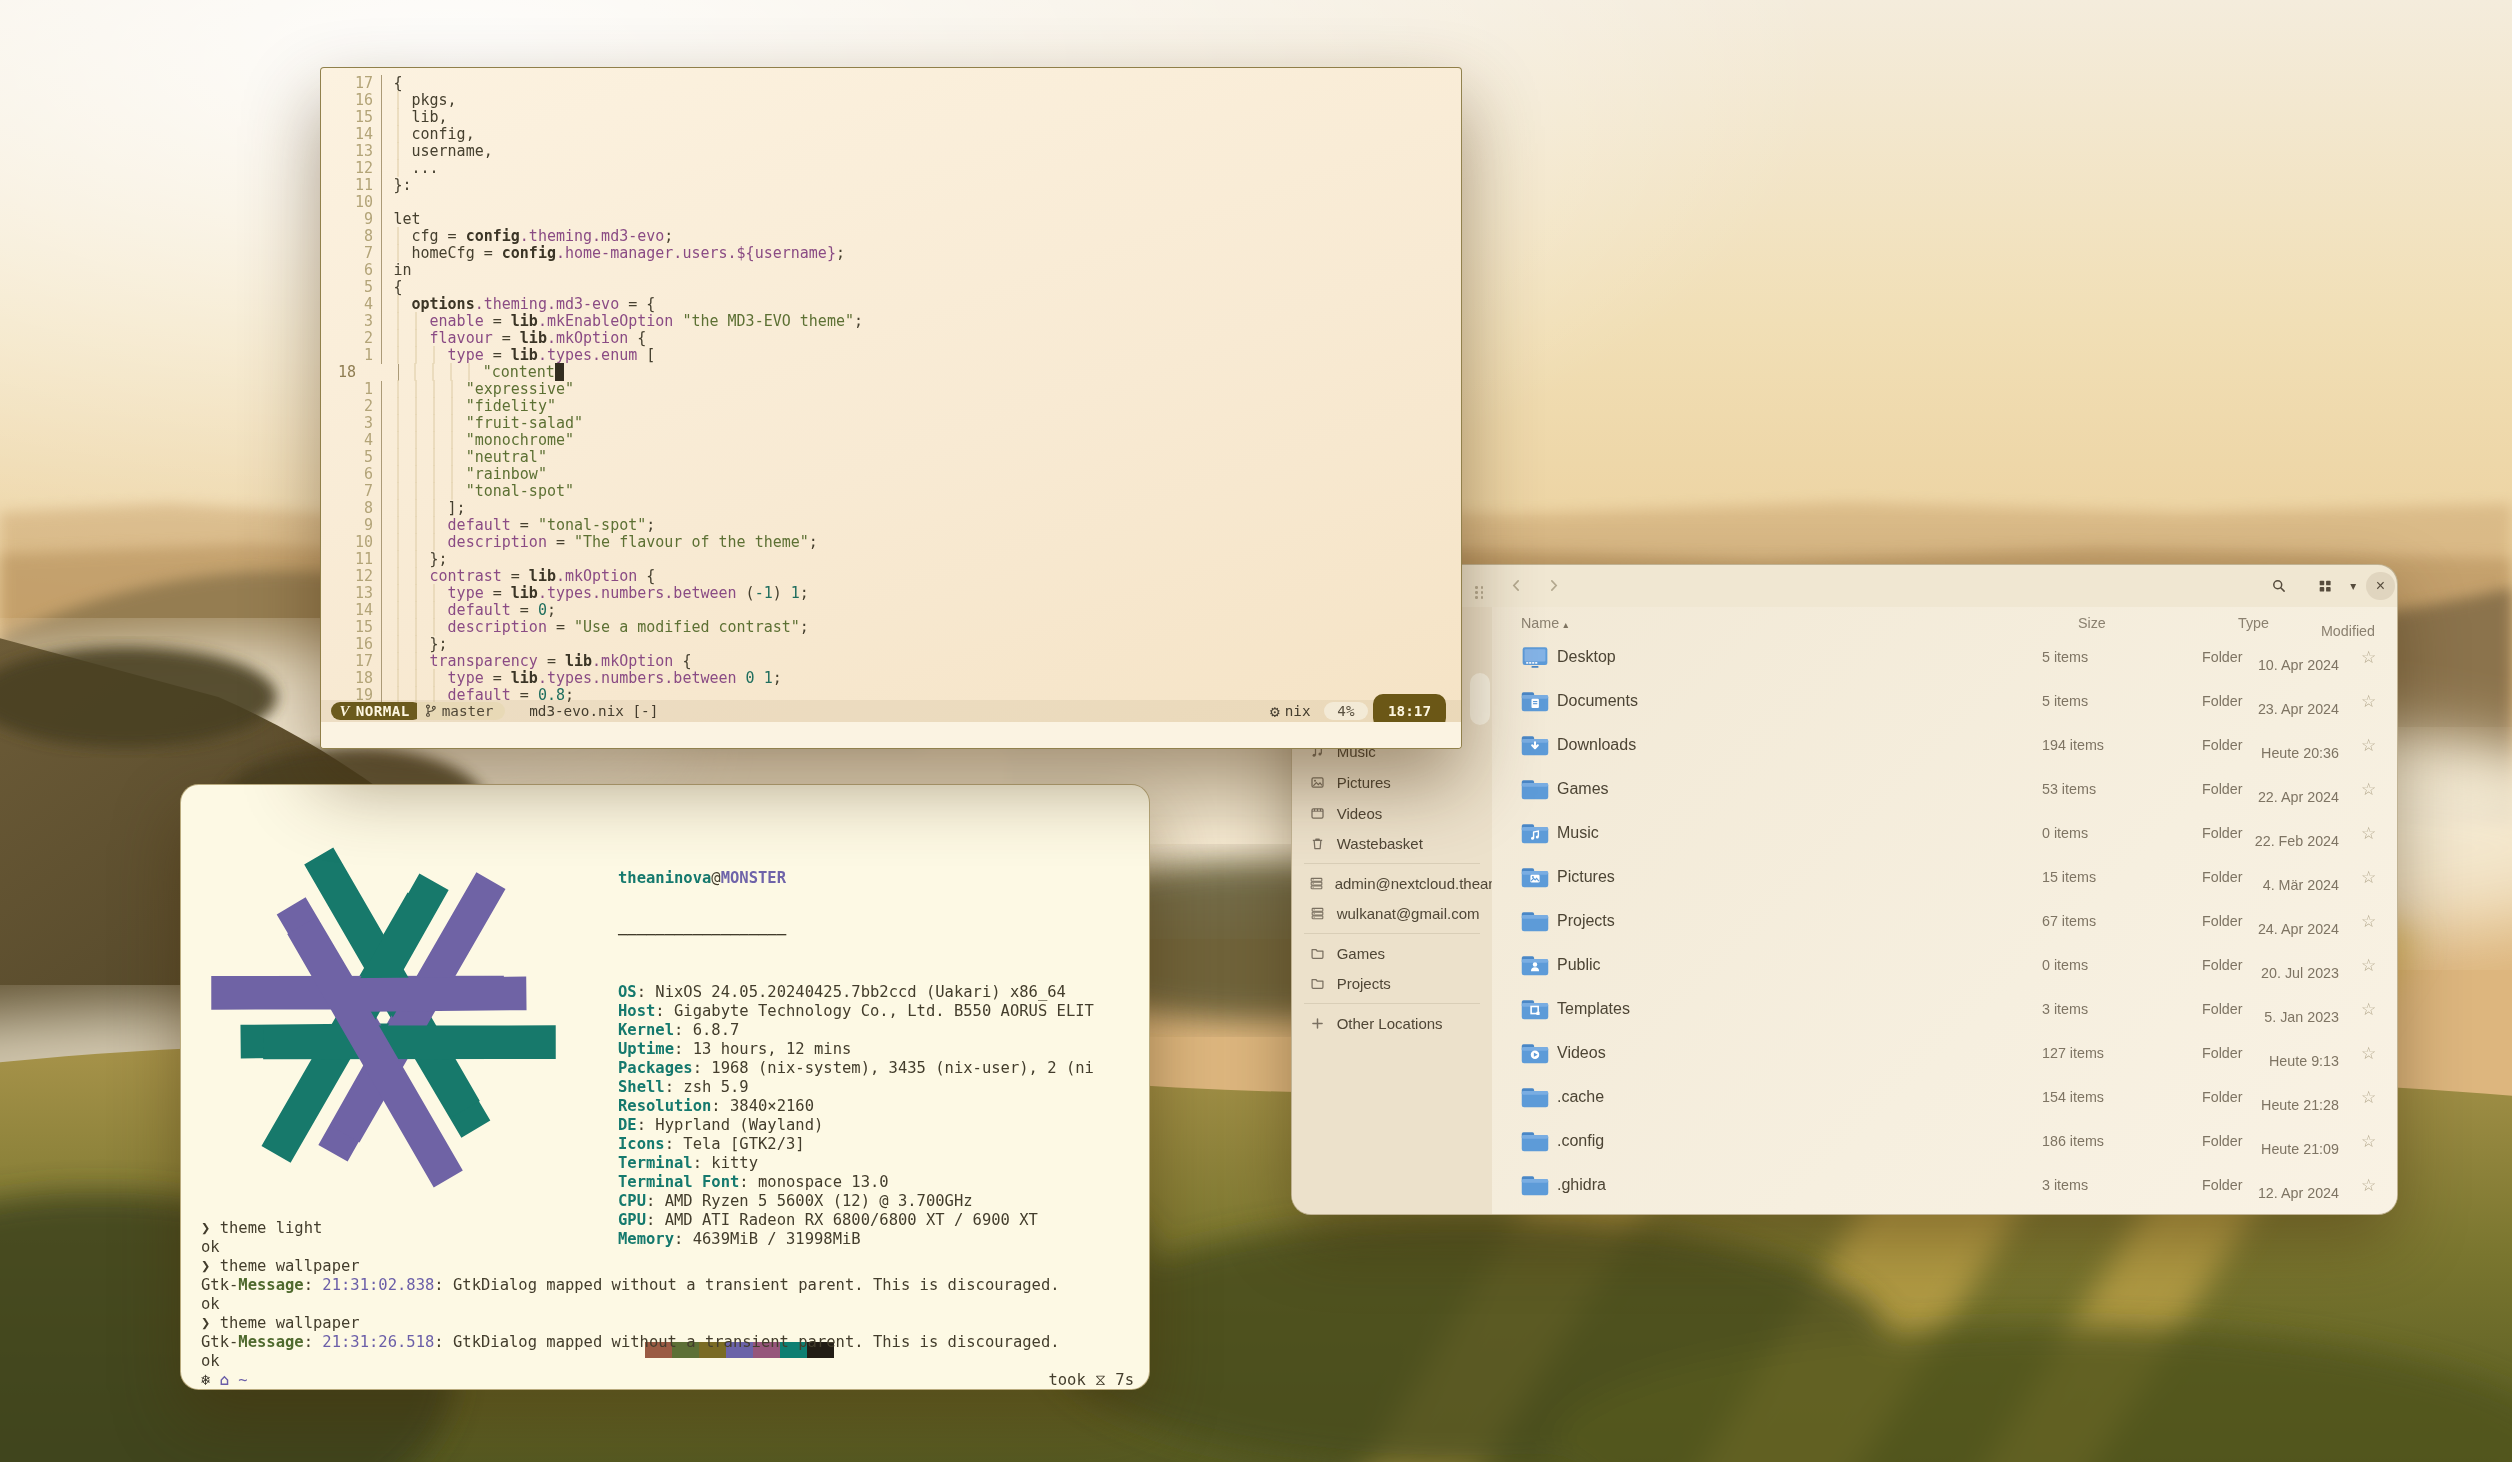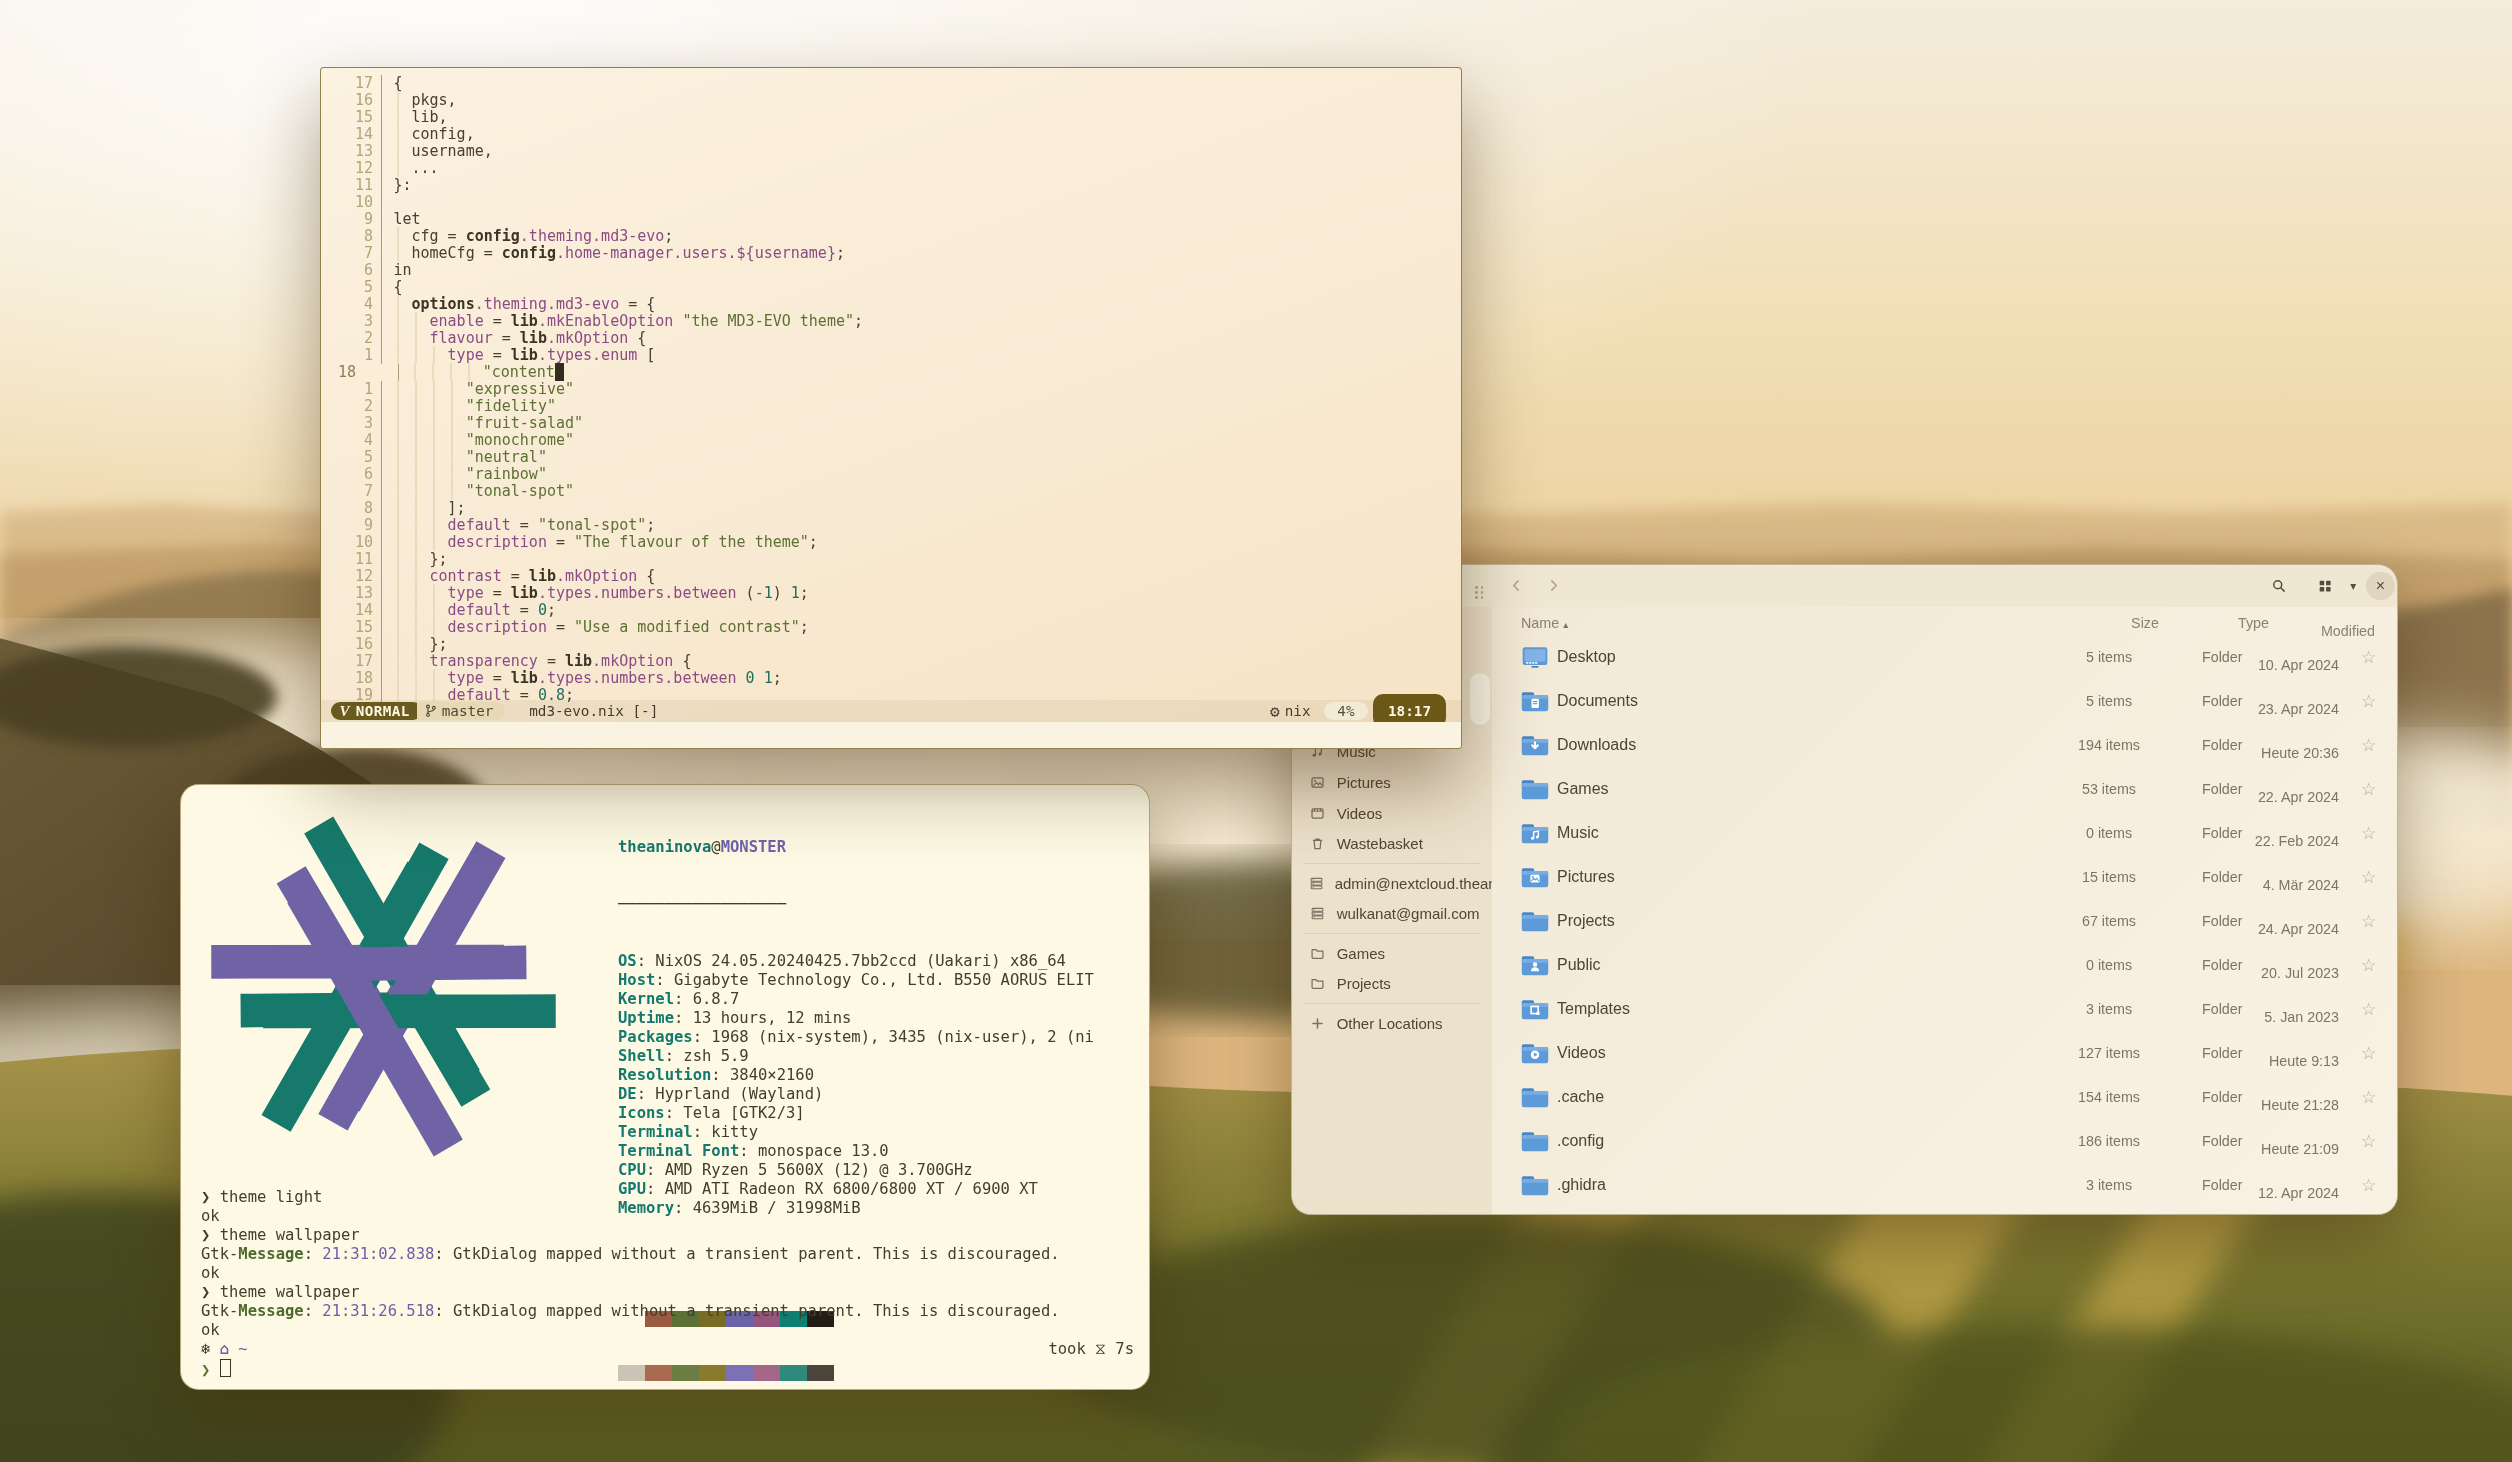--- a/index.html
+++ b/index.html
@@ -30,21 +30,21 @@
   .git-seg{height:18.5px;border-radius:0 9.2px 9.2px 0;background:#e8d9b6;display:flex;align-items:center;
     padding:0 11.8px 0 8.4px;margin-left:-5px;color:#4f4736;}
   .git-seg svg{margin-right:5px;}
   .file-seg{margin-left:24px;color:#443d2e;}
   .sb-right{margin-left:auto;display:flex;align-items:center;}
   .gear{font-size:16px;margin-right:5px;color:#4a4234;}
   .pct-pill{margin-left:13.4px;height:17.6px;border-radius:9.2px;background:#f3ead6;display:flex;align-items:center;padding:0 13.4px;color:#5a5140;}
   .time-pill{margin:0 15px 0 5px;height:34px;border-radius:10px;background:#6b5716;color:#fdf6e0;
     display:flex;align-items:center;padding:0 15px;font-weight:bold;}
   
-  #term-content{position:absolute;inset:0;font:15.5px/19px "DejaVu Sans Mono",monospace;color:#433d2c;white-space:pre;}
+  #term-content{position:absolute;inset:0;font:15.5px/19px "DejaVu Sans Mono",monospace;color:#433d2c;white-space:pre;margin-top:31px;}
   #ff-info{position:absolute;left:437px;top:15px;}
   .ff-label{color:#15796d;font-weight:bold;}
   .ff-user{color:#15796d;font-weight:bold;}.ff-at{color:#433d2c;}.ff-host{color:#6f63a9;font-weight:bold;}
   .pal{display:flex;margin-top:0;}
   .pal div{width:27px;height:16px;}
   #term-history{position:absolute;left:20px;right:15px;top:403px;font:15.5px/19px "DejaVu Sans Mono",monospace;}
   .h-d{color:#433d2c}.h-gb{color:#4f6a2e;font-weight:bold}.h-pu{color:#6b5fa8}
   .h-nix{color:#2f2a20}.h-home{color:#6b5fa8;font-weight:bold}.h-gr{color:#5d7036}
   .t-status{display:flex;}
   .t-status .sp{flex:1;}
@@ -63,21 +63,21 @@
     display:flex;align-items:center;justify-content:center;color:#564c3d;font-size:16px;}
   #fm-sidebar{position:absolute;left:0;top:42px;bottom:0;width:200px;background:#ece1cb;border-right:0.8px solid #d6cab1;}
   .sb-item{display:flex;align-items:center;height:30px;margin:0.8px 6.7px;border-radius:6.7px;padding-left:10px;color:#4f4636;font-size:15px;}
   .sb-item .ic{width:17px;height:17px;margin-right:11px;color:#7a7061;display:flex;align-items:center;justify-content:center;}
   .sb-sep{height:0.8px;background:#d9ceb7;margin:4.2px 11.8px;}
   #sb-scroll{position:absolute;right:2.5px;top:66px;width:20px;height:52px;border-radius:10px;background:rgba(250,244,230,.95);}
   #fm-list{position:absolute;left:200px;top:42px;right:0;bottom:0;background:linear-gradient(135deg,#f2e9d6 0%,#f6efdf 60%,#f9f2e4 100%);}
   #fm-cols{display:grid;grid-template-columns:586px 134px 71px 92px 59px;height:27px;align-items:center;
     color:#8b8170;font-size:14.3px;}
   #fm-cols .c-name{padding-left:29px;}
-  .c-size{text-align:center;}.c-type{padding-left:26px;}.c-mod{text-align:right;margin-top:16px;}.c-star{text-align:center;}
+  .c-size{text-align:left;}.c-type{padding-left:26px;}.c-mod{text-align:right;margin-top:16px;}.c-star{text-align:center;}
   #fm-rows{position:absolute;left:0;right:0;top:28px;bottom:0;}
   .f-row{display:grid;grid-template-columns:37px 485px 134px 71px 92px 59px;height:44px;align-items:center;
     padding-left:28px;font-size:16px;color:#4c4434;}
   .f-row .f-ic{width:30px;height:25px;}
   .f-row .sec{font-size:14.3px;color:#7e7463;}
   .f-star{text-align:center;color:#b4a88d;font-size:17px;}
   svg{display:block;}
 </style>
 </head>
 <body>

